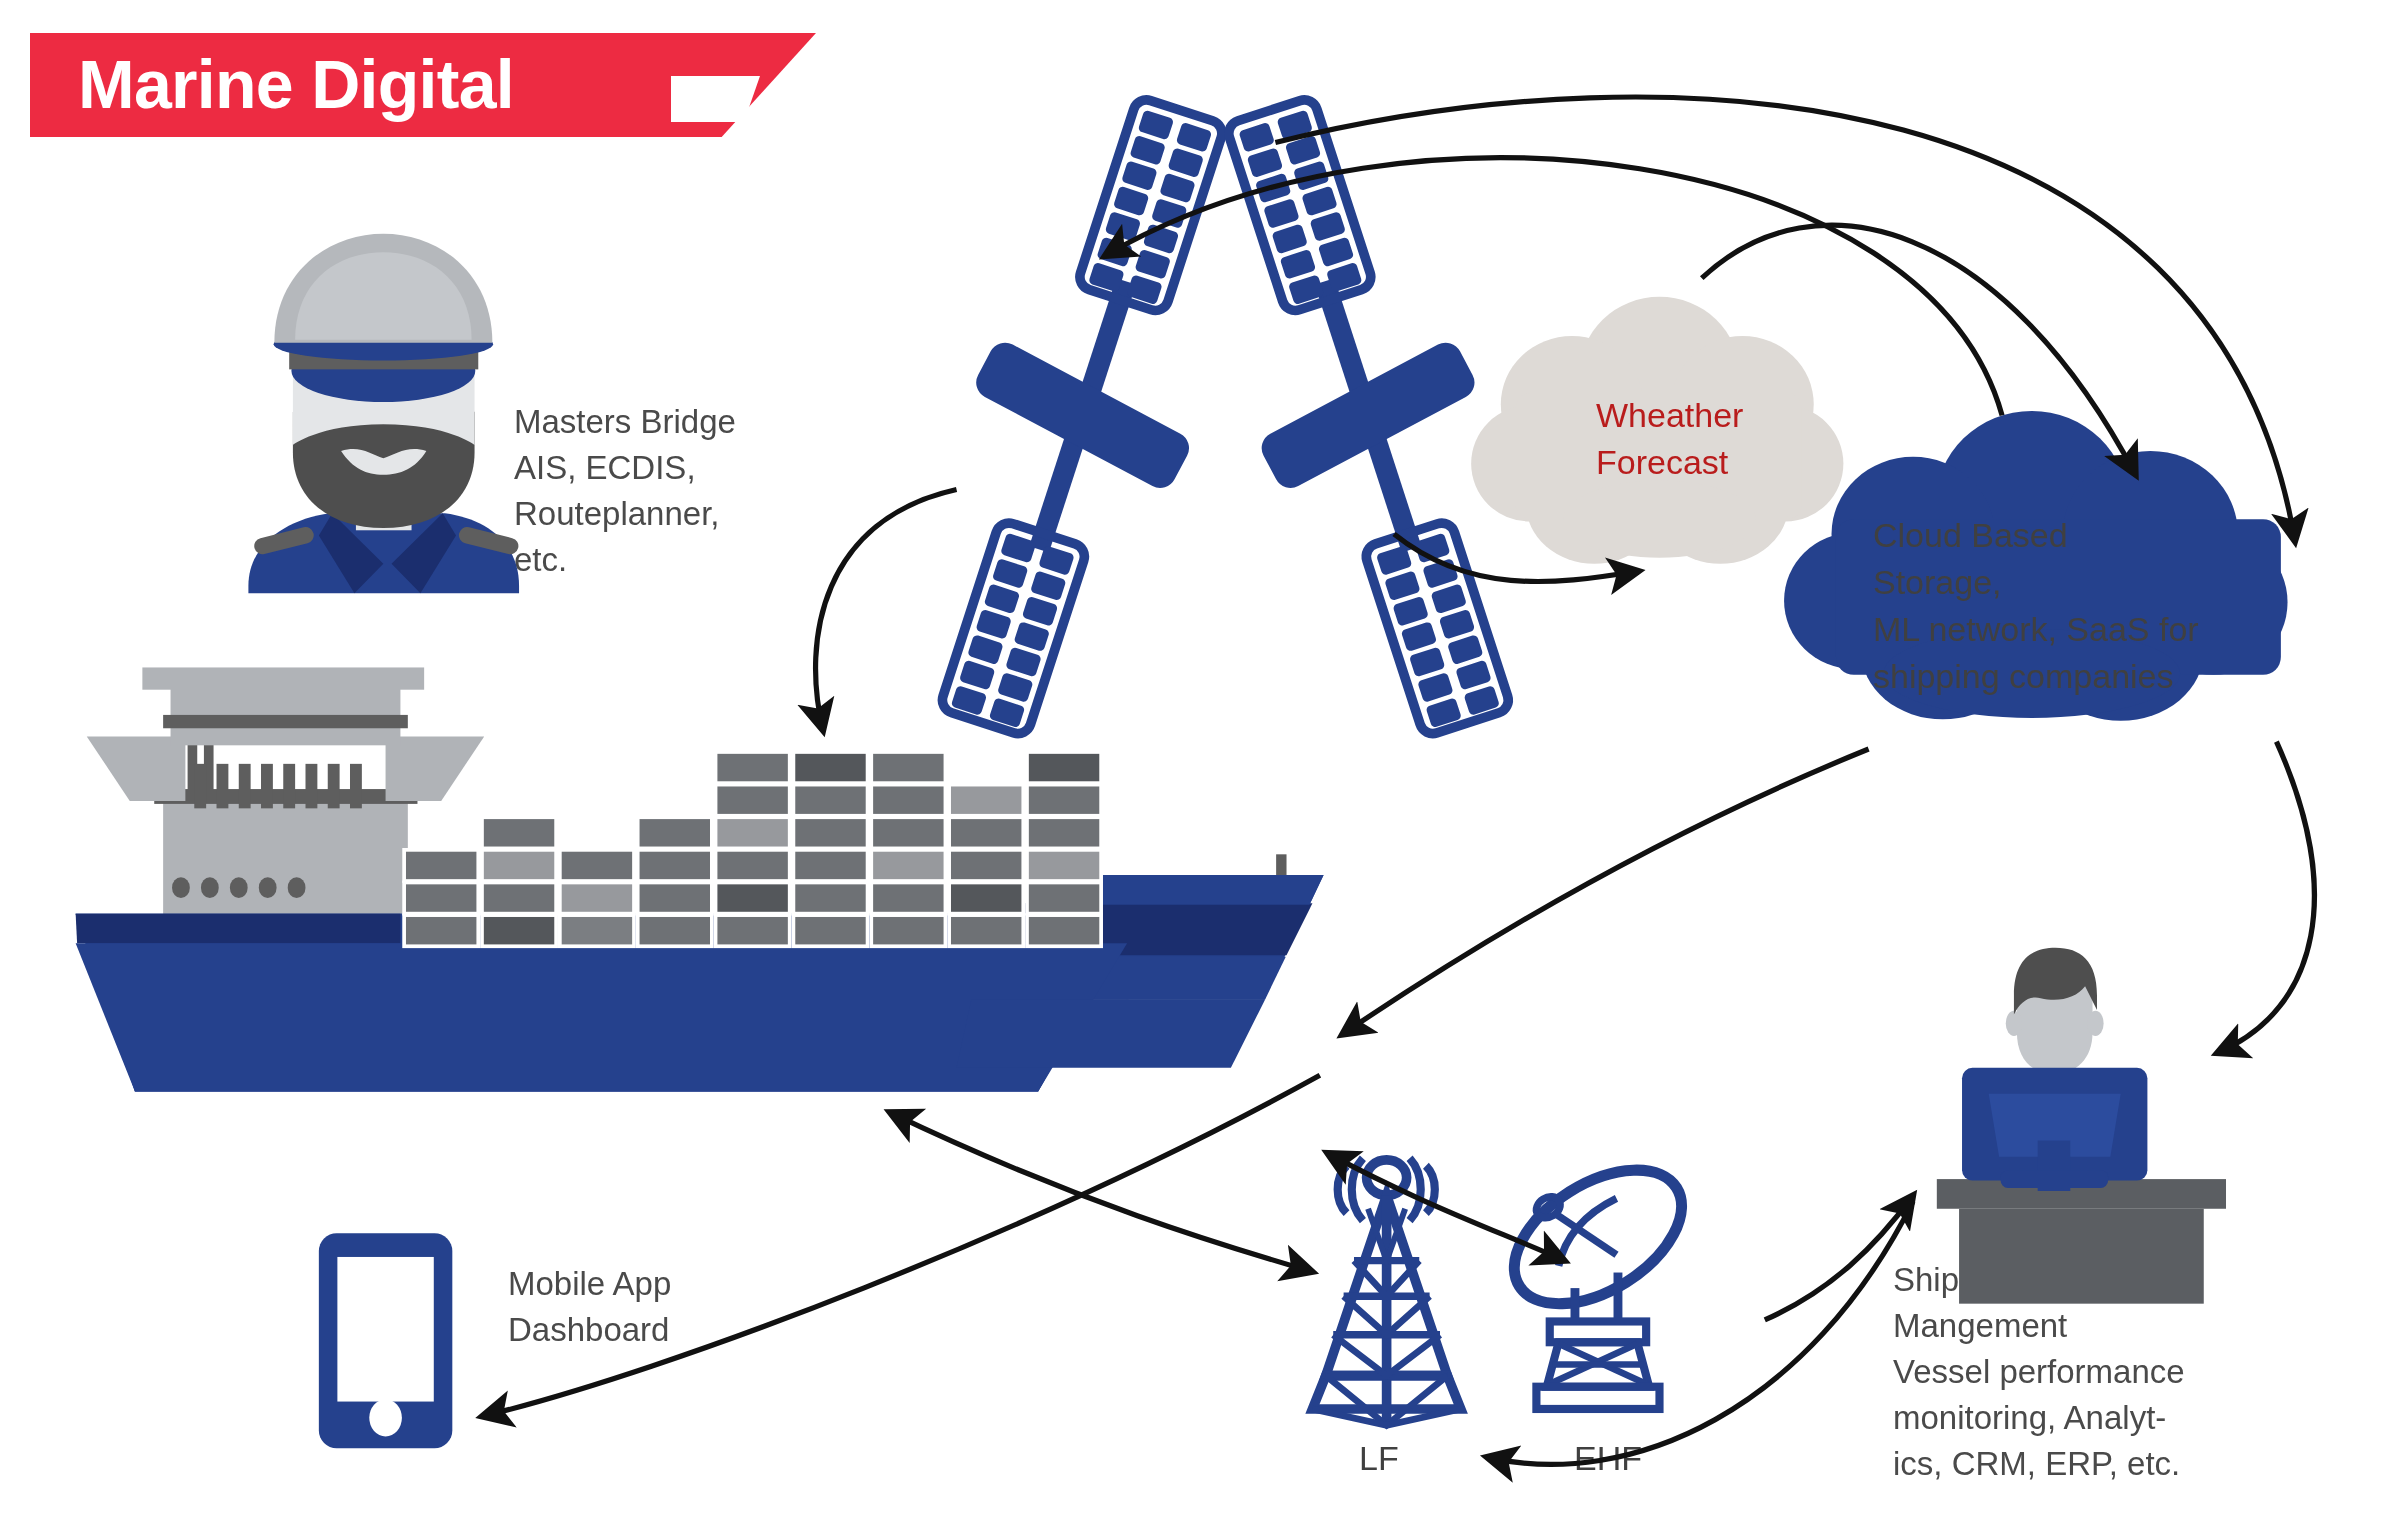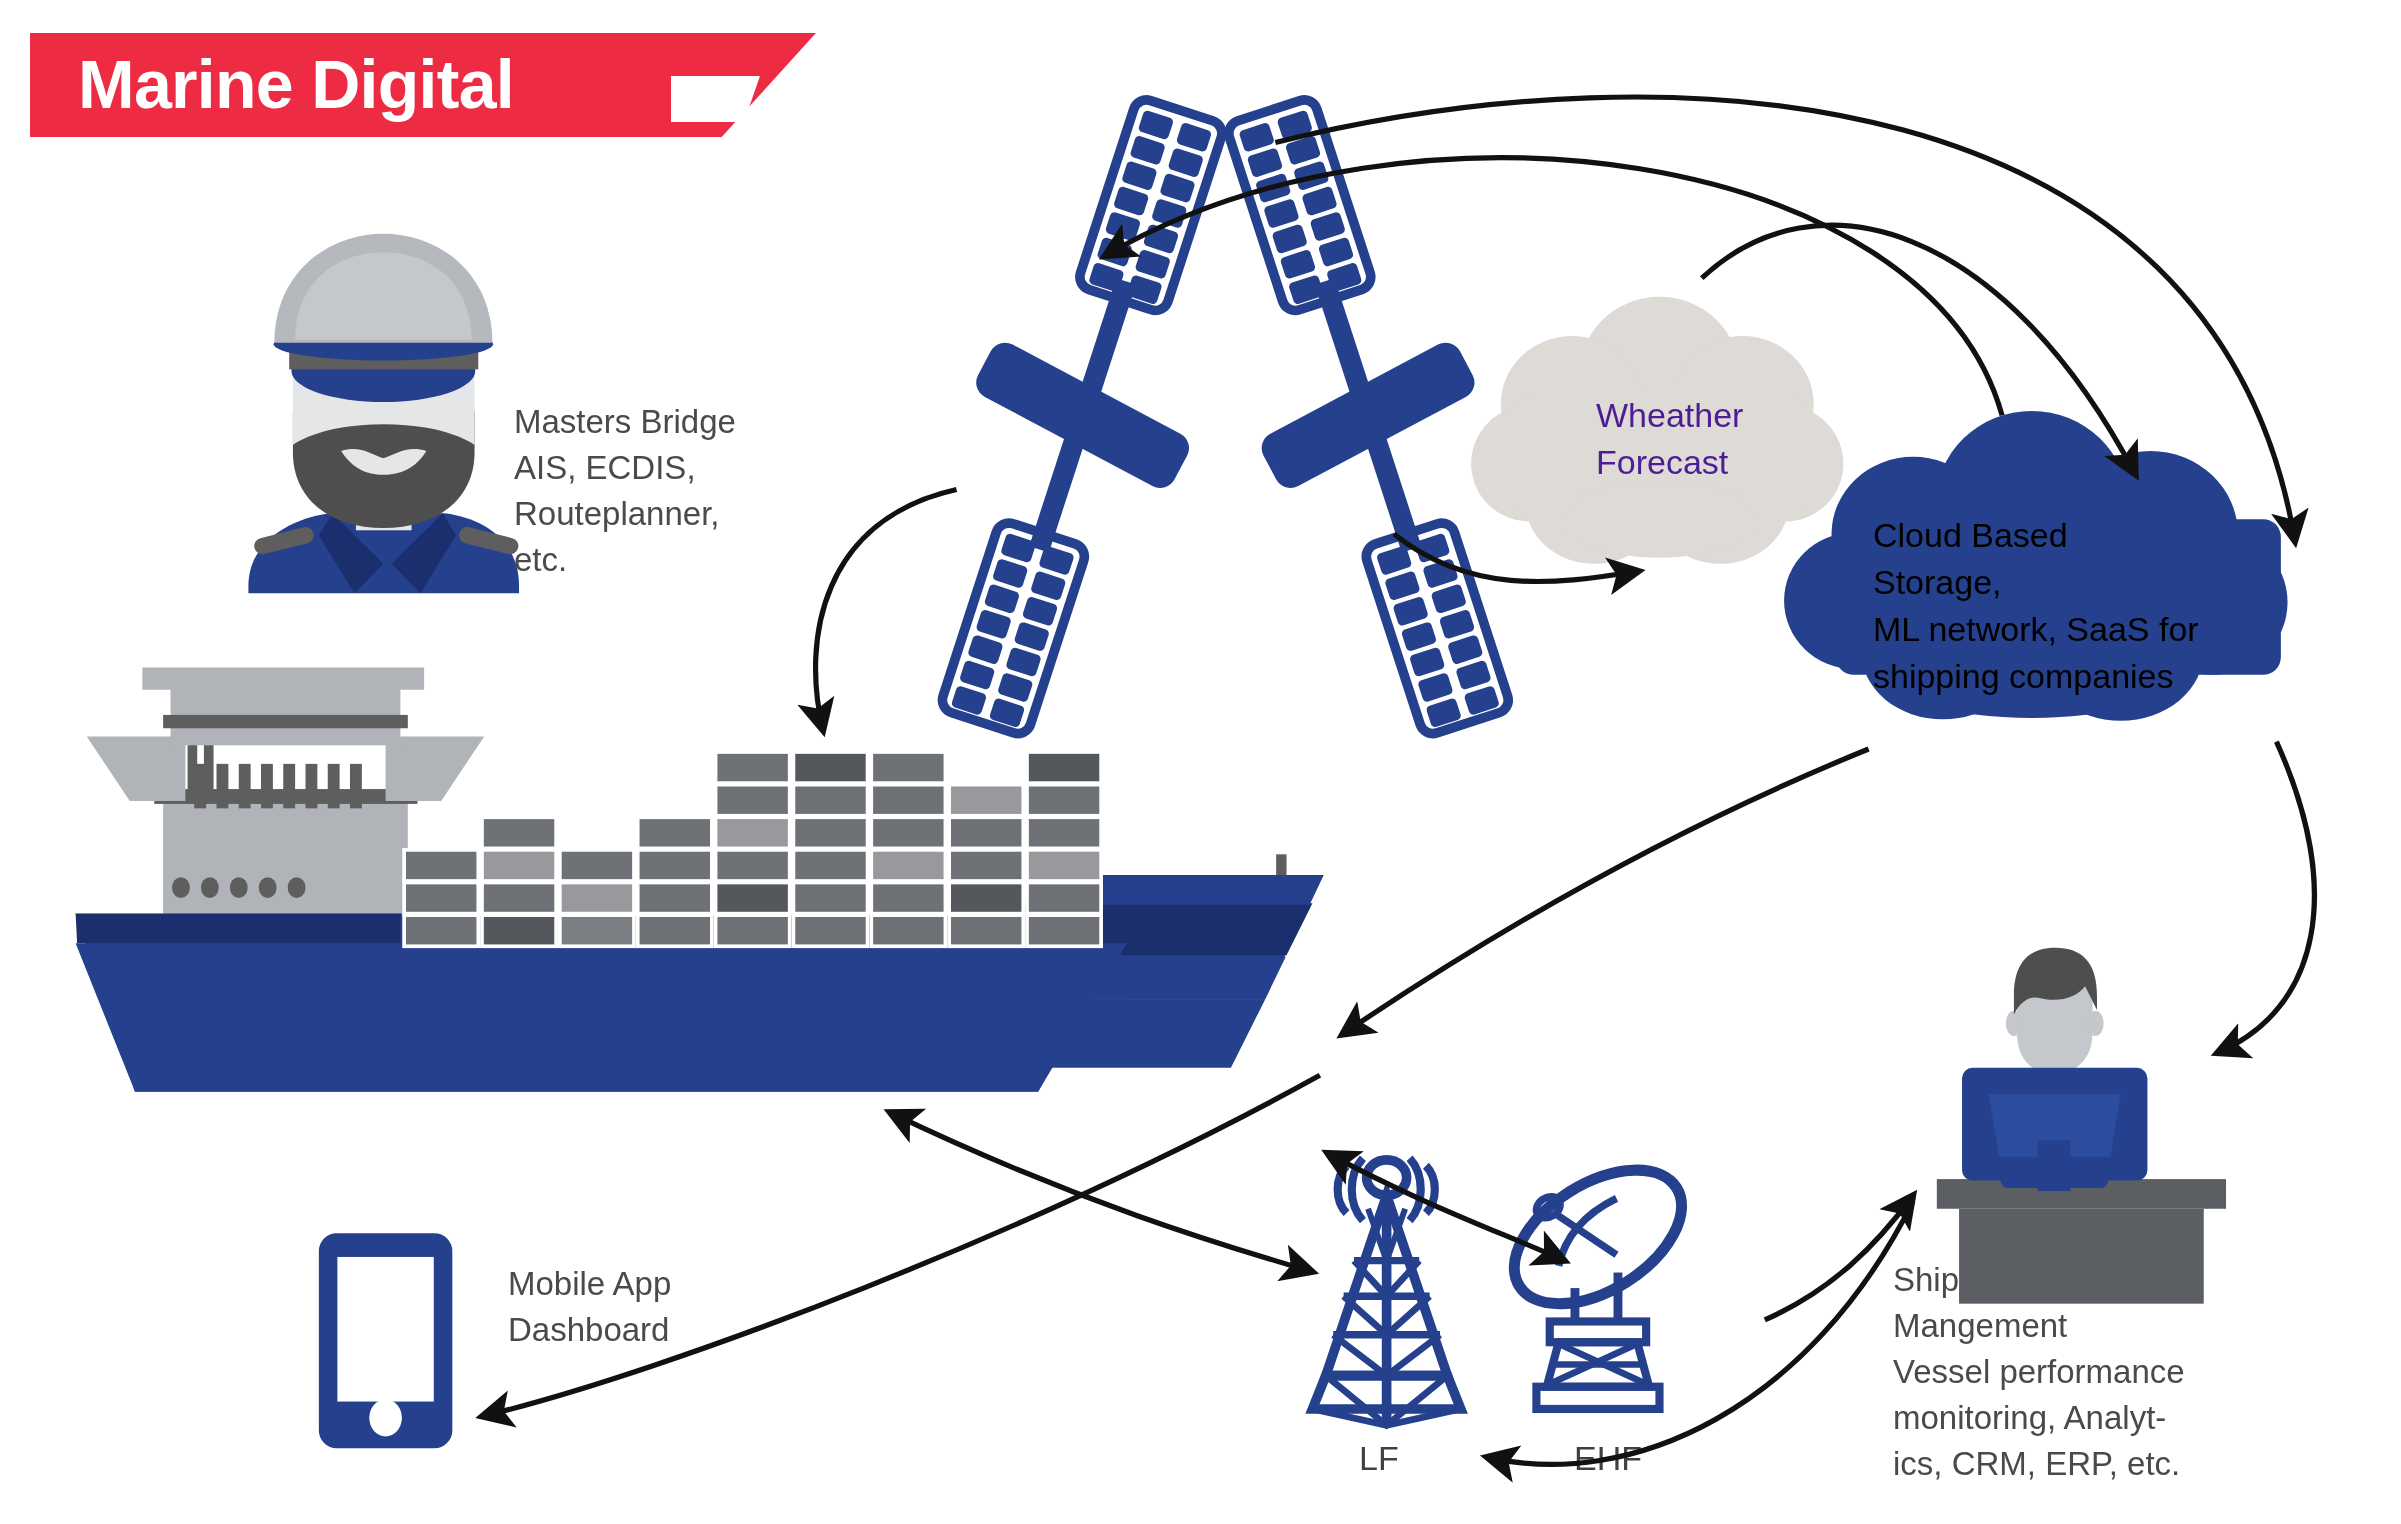--- a/index.html
+++ b/index.html
@@ -49,26 +49,26 @@
   #arrow-layer{ z-index:20; pointer-events:none; }
   #art-layer{ z-index:10; }
   #cloud-layer{ z-index:12; }
 
   .cloudtext{
     position:absolute; white-space:pre-line;
     font-family:"Liberation Sans", sans-serif;
   }
   #wf-text{
     left:1596px; top:392px; width:252px;
-    color:#4c1d95; font-size:34px; line-height:47px; text-align:left;
+    color:#b91c1c; font-size:34px; line-height:47px; text-align:left;
     z-index:14;
   }
   #cb-text{
     left:1873px; top:512px; width:475px;
-    color:#000000; font-size:34px; line-height:47px; text-align:left;
+    color:#404040; font-size:34px; line-height:47px; text-align:left;
     z-index:14;
   }
 </style>
 </head>
 <body>
 
 <div id="stage">
 
   <div id="logo-banner"></div>
   <div id="logo-text">Marine Digital</div>

